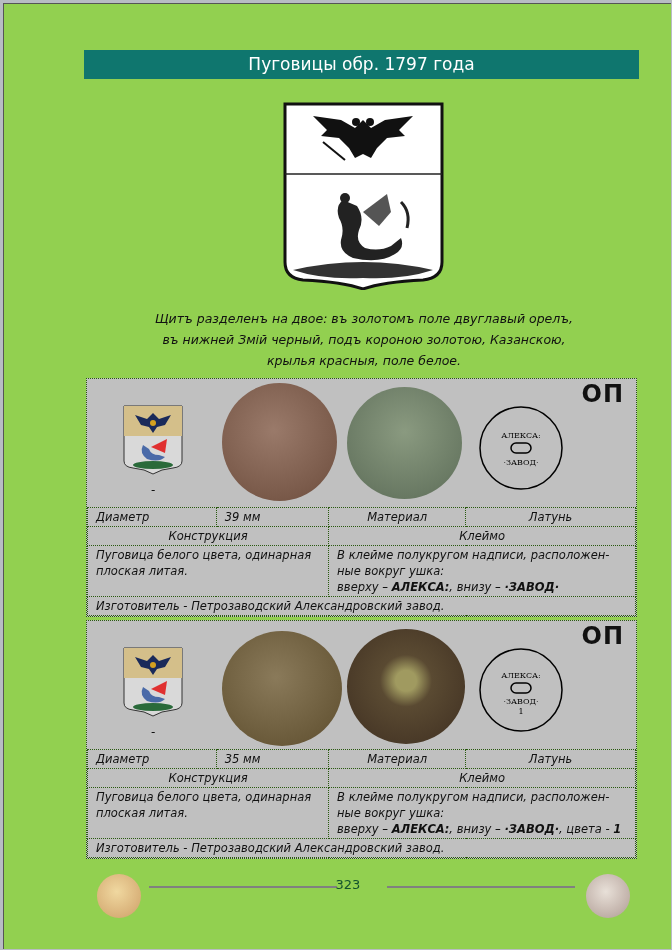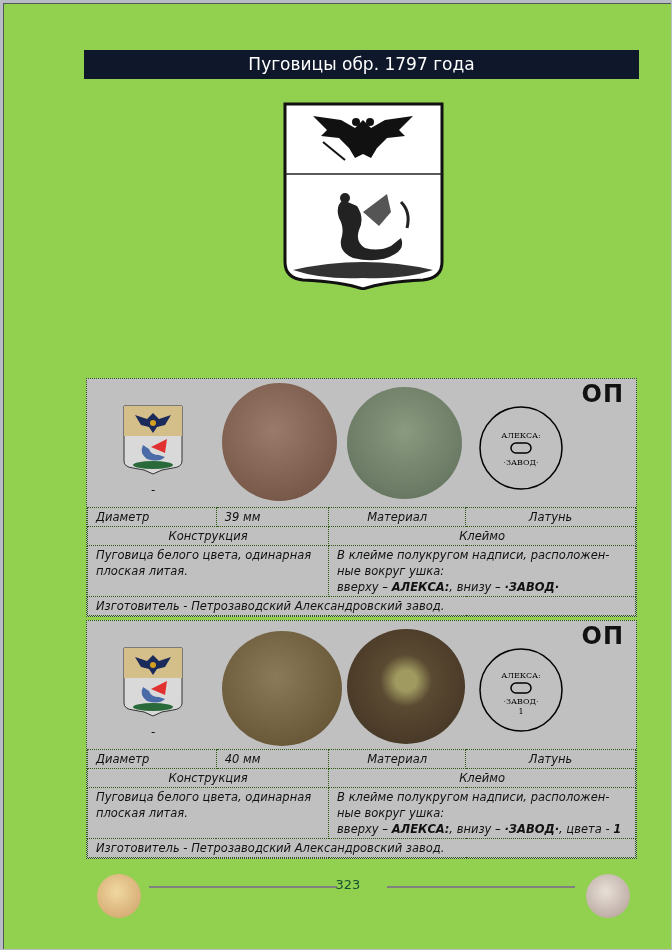--- a/index.html
+++ b/index.html
@@ -8,21 +8,21 @@
       background: #b8bcc4;
       font-family: "DejaVu Sans", sans-serif;
     }
     .page {
       position: absolute; left: 3px; top: 3px; width: 667px; height: 945px;
       background: #92d050;
       border-left: 1px solid #555; border-top: 1px solid #555;
     }
     .title-bar {
       position: absolute; left: 80px; top: 46px; width: 555px; height: 29px;
-      background: #0f172a; color: #fff;
+      background: #0f766e; color: #fff;
       font-size: 17px; line-height: 29px; text-align: center;
     }
     .crest-big {
       position: absolute; left: 279px; top: 98px; width: 161px; height: 188px;
     }
     .quote {
       position: absolute; left: 100px; top: 304px; width: 520px;
       text-align: center; font-style: italic; font-size: 12.5px; line-height: 21px;
       color: #111; font-family: "DejaVu Sans", sans-serif;
     }
@@ -77,20 +77,25 @@
     </g>
     <g fill="#222">
       <path d="M60,98 Q52,104 56,116 Q62,126 58,138 Q56,150 70,156 Q96,162 112,152 Q122,146 118,136 L108,144 Q96,150 82,146 Q72,140 76,128 Q82,116 74,104 Z"></path>
       <path d="M80,110 L104,92 L108,110 L96,124 Z" fill="#555"></path>
       <path d="M118,100 Q128,110 124,126" stroke="#222" stroke-width="3" fill="none"></path>
       <circle cx="62" cy="96" r="5"></circle>
     </g>
     <path d="M10,168 Q80,152 150,168 Q120,178 80,176 Q40,178 10,168 Z" fill="#333"></path>
   </svg>
 
+  <div class="quote">
+    <div>Щитъ разделенъ на двое: въ золотомъ  поле двуглавый орелъ,</div>
+    <div>въ нижней Змій черный, подъ короною золотою, Казанскою,</div>
+    <div>крылья красныя, поле белое.</div>
+  </div>
 
   <div class="card card1">
     <div class="img-row">
       <svg class="mini-crest" viewBox="0 0 60 70">
         <path d="M1,1 H59 V56 Q59,62 50,63 Q38,64 30,69 Q22,64 10,63 Q1,62 1,56 Z" fill="#d9d9d9" stroke="#333"></path>
         <rect x="1" y="1" width="58" height="30" fill="#d4bf8a"></rect>
         <path d="M30,8 L24,14 L12,10 L18,20 L26,22 L30,28 L34,22 L42,20 L48,10 L36,14 Z" fill="#1a2a5a"></path>
         <circle cx="30" cy="18" r="3" fill="#d4a020"></circle>
         <path d="M20,40 Q16,48 24,54 Q36,58 42,52 L36,50 Q28,50 26,44 Z" fill="#4a6aa8"></path>
         <path d="M28,42 L44,34 L42,48 Z" fill="#e03030"></path>
@@ -165,21 +170,21 @@
     <table>
       <colgroup>
           <col style="width:23.5%">
           <col style="width:20.5%">
           <col style="width:25%">
           <col style="width:31%">
         </colgroup>
       <tbody>
           <tr>
         <td>Диаметр</td>
-        <td>40 мм</td>
+        <td>35 мм</td>
         <td class="c">Материал</td>
         <td class="c">Латунь</td>
       </tr>
       <tr class="head">
         <td colspan="2">Конструкция</td>
         <td colspan="2">Клеймо</td>
       </tr>
       <tr>
         <td colspan="2" style="height:48px">Пуговица белого цвета, одинарная плоская литая.</td>
         <td colspan="2">

